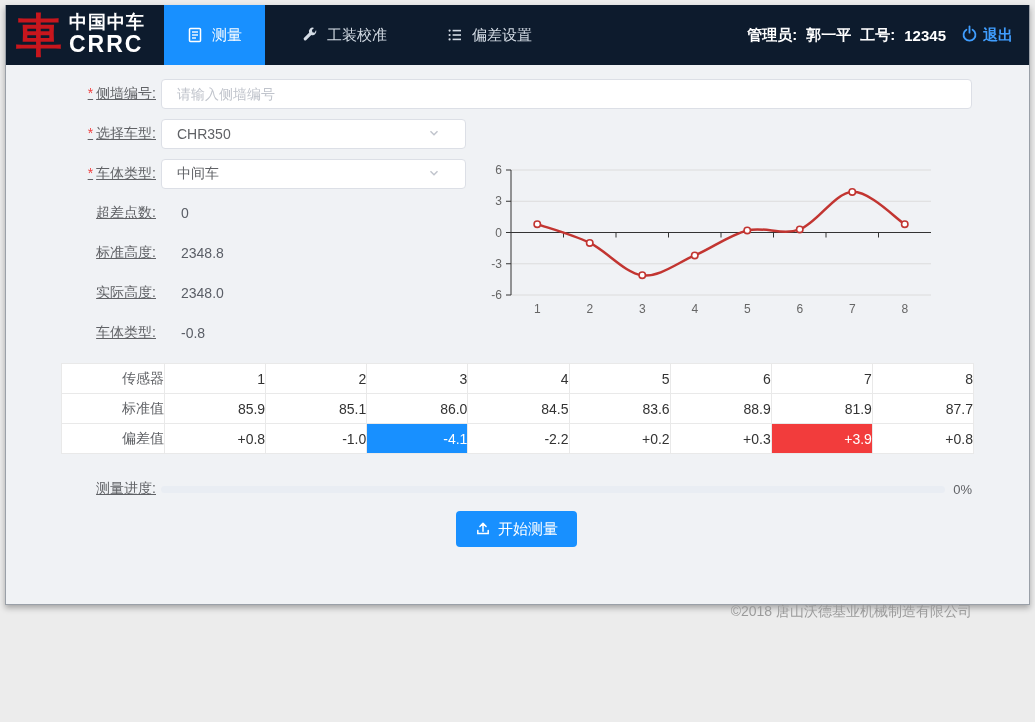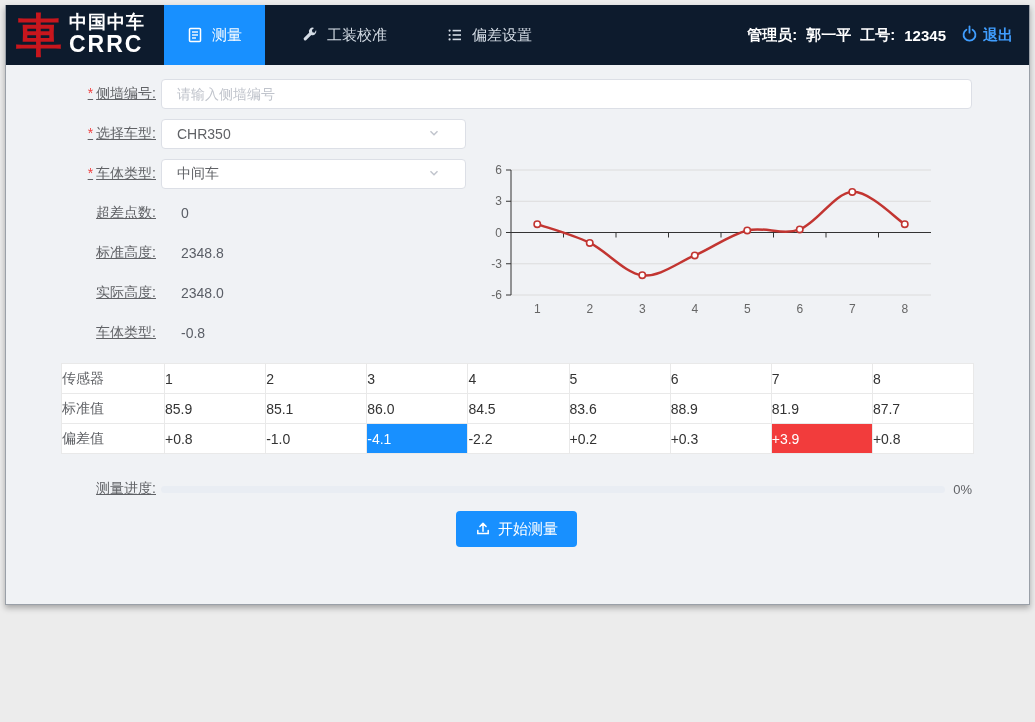--- a/index.html
+++ b/index.html
@@ -32,21 +32,21 @@
   .sel { width:305px; height:30px; background:#fff; border:1px solid #dcdfe6; border-radius:4px;
          display:flex; align-items:center; justify-content:space-between; padding:0 24px 0 15px;
          font-size:14px; color:#606266; cursor:pointer; }
   .stats { margin-top:14px; }
   .s-row { display:flex; align-items:center; height:20px; margin-bottom:20px; }
   .s-value { padding-left:20px; font-size:14px; color:#5a5e66; }
   
   #chart { position:absolute; left:465px; top:95px; width:520px; height:170px; }
   
   table { width:913px; margin-top:13px; border-collapse:collapse; background:#fff; table-layout:fixed; }
-  td { border:1px solid #e9e9e9; height:30px; text-align:left; font-size:14px; color:#333; }
+  td { border:1px solid #e9e9e9; height:30px; text-align:right; font-size:14px; color:#333; }
   td.rowlabel { color:#606266; }
   td:first-child { width:103px; }
   
   .p-row { display:flex; align-items:center; height:20px; margin-top:25px; }
   .p-track { flex:1; height:7px; border-radius:4px; background:#e9edf3; overflow:hidden; }
   .p-fill { height:100%; background:#1890ff; border-radius:4px; }
   .p-pct { margin-left:8px; font-size:13px; color:#606266; }
   
   .start-btn { display:flex; align-items:center; gap:7px; margin:12px auto 0; width:fit-content;
                height:36px; padding:4px 19px; background:#1890ff; border:none; border-radius:4px;
@@ -261,15 +261,18 @@
     <button class="start-btn">
       <span>
         <svg width="16" height="16" viewBox="0 0 16 16">
             <path d="M8 11.2V3.6M4.9 6.4 8 3.2l3.1 3.2" fill="none" stroke="#fff" stroke-width="1.5" stroke-linecap="round" stroke-linejoin="round"></path>
             <path d="M2.8 10.6v2.8h10.4v-2.8" fill="none" stroke="#fff" stroke-width="1.5" stroke-linecap="round"></path>
           </svg>
       </span>
       <span>开始测量</span>
     </button>
 
+    <footer>
+      <span>©2018 唐山沃德基业机械制造有限公司</span>
+    </footer>
 
   </main>
 </div>
 
 </body></html>

